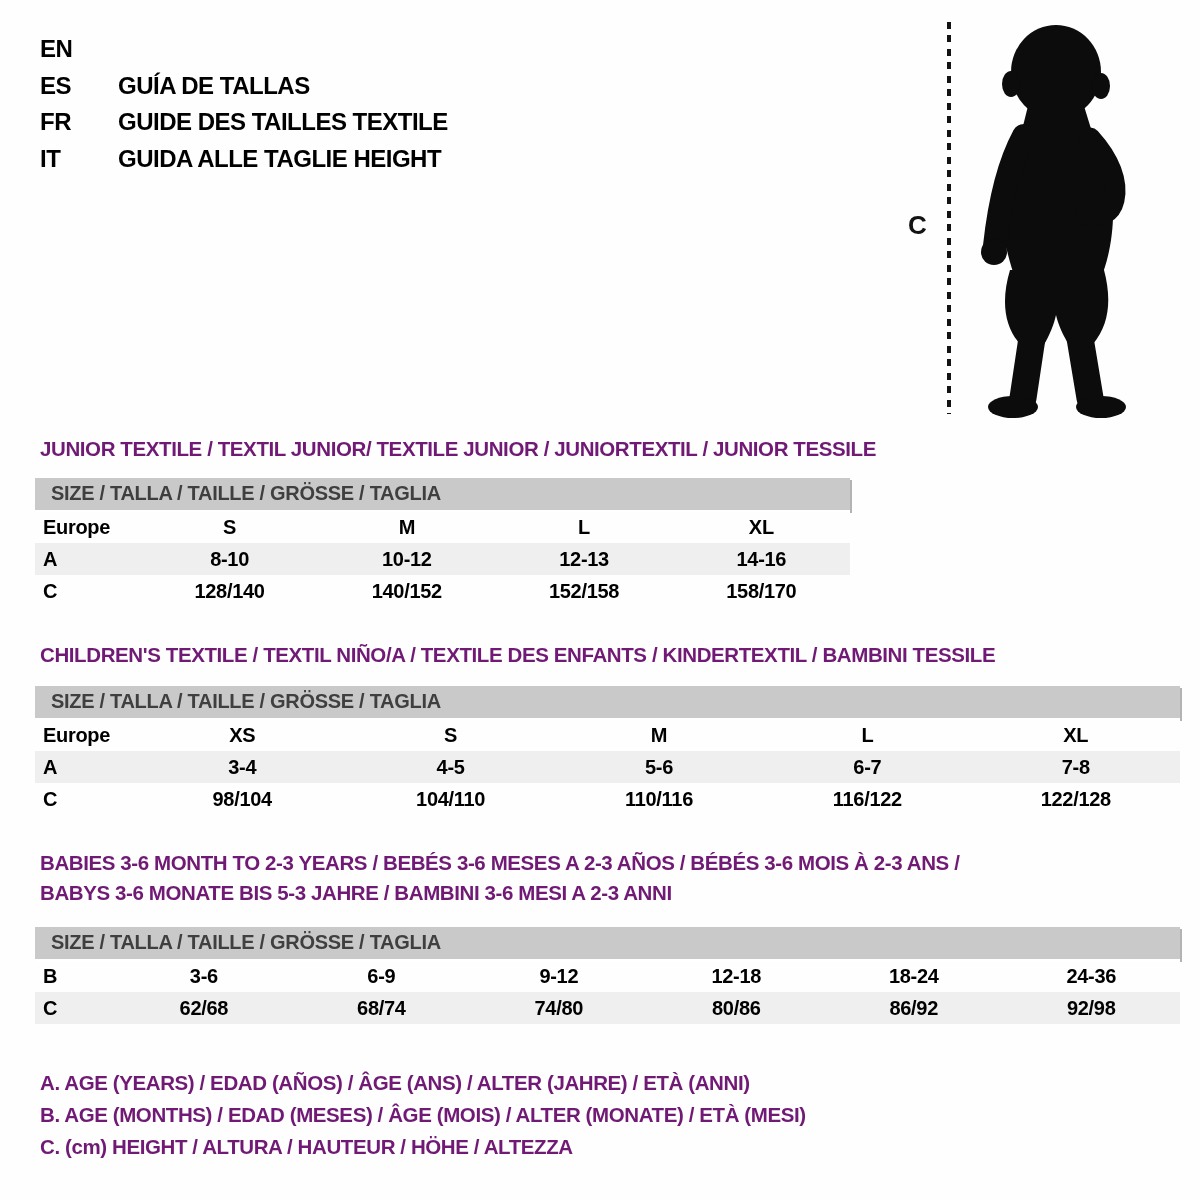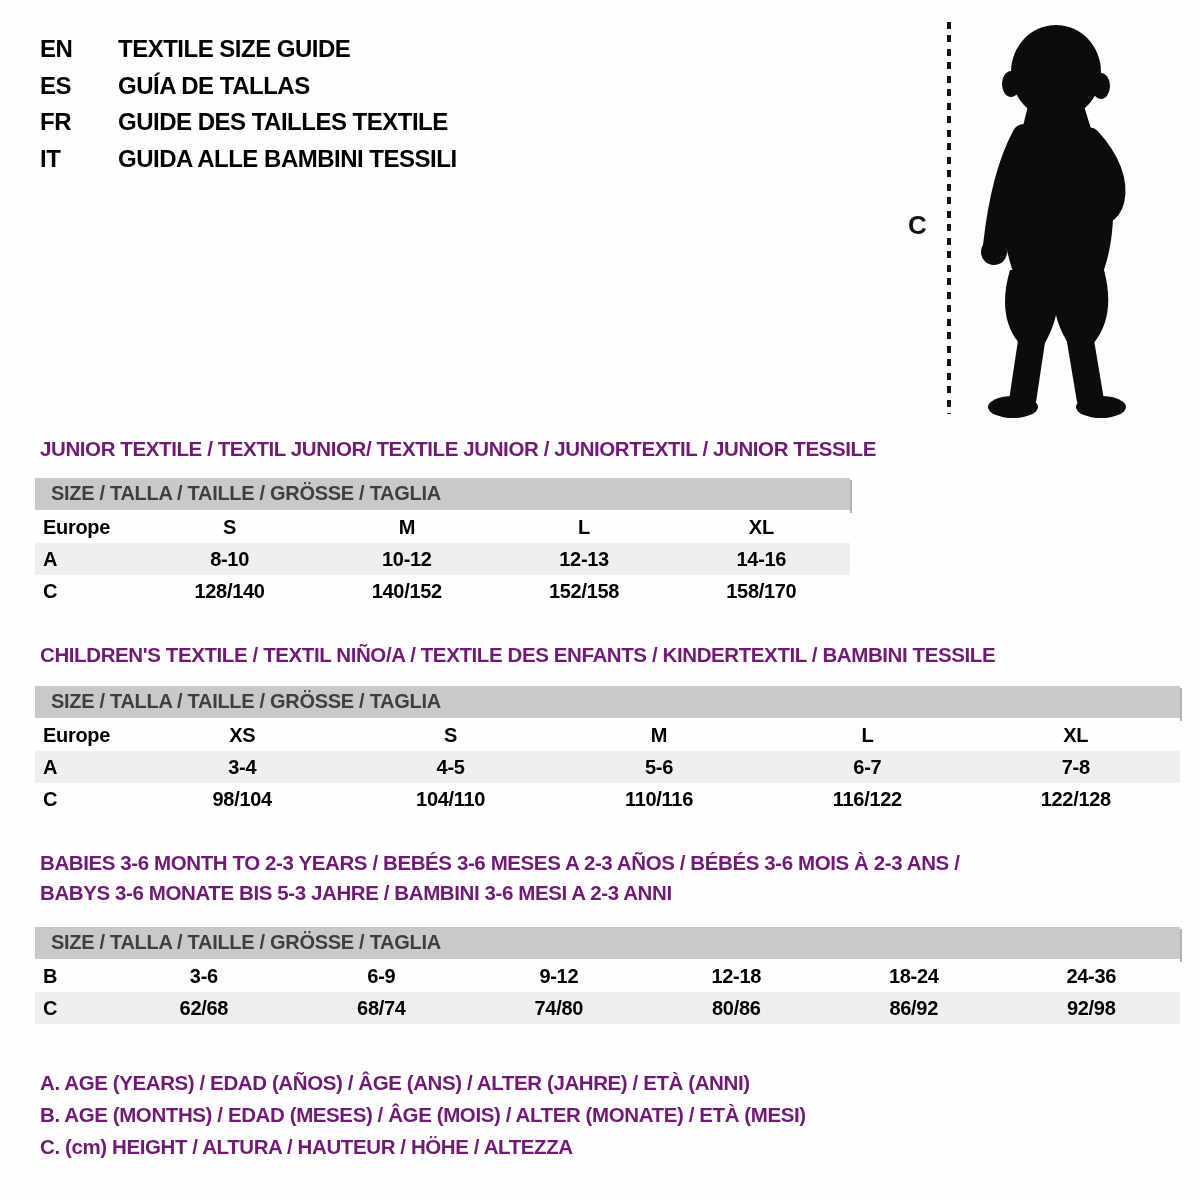--- a/index.html
+++ b/index.html
@@ -70,33 +70,32 @@
   table.size-table tr.stripe td { background: #efefef; }
 </style>
 </head>
 <body>
 
 <div class="page">
 
   <div class="lang-block">
     <div class="lang-row">
       <span class="lang-code">EN</span>
-      <span class="lang-title">TEXTILE SIZE GUIDE</span>
     </div>
     <div class="lang-row">
       <span class="lang-code">ES</span>
       <span class="lang-title">GUÍA DE TALLAS</span>
     </div>
     <div class="lang-row">
       <span class="lang-code">FR</span>
       <span class="lang-title">GUIDE DES TAILLES TEXTILE</span>
     </div>
     <div class="lang-row">
       <span class="lang-code">IT</span>
-      <span class="lang-title">GUIDA ALLE BAMBINI TESSILI</span>
+      <span class="lang-title">GUIDA ALLE TAGLIE HEIGHT</span>
     </div>
   </div>
 
   <div class="figure-area">
     <div class="dashed-line"></div>
     <div class="figure-label">C</div>
     <svg class="silhouette" viewBox="0 0 180 400" aria-hidden="true">
       <g fill="#0c0c0c" stroke="none">
         <ellipse cx="90" cy="52" rx="45" ry="47"></ellipse>
         <ellipse cx="45" cy="64" rx="9" ry="13"></ellipse>

